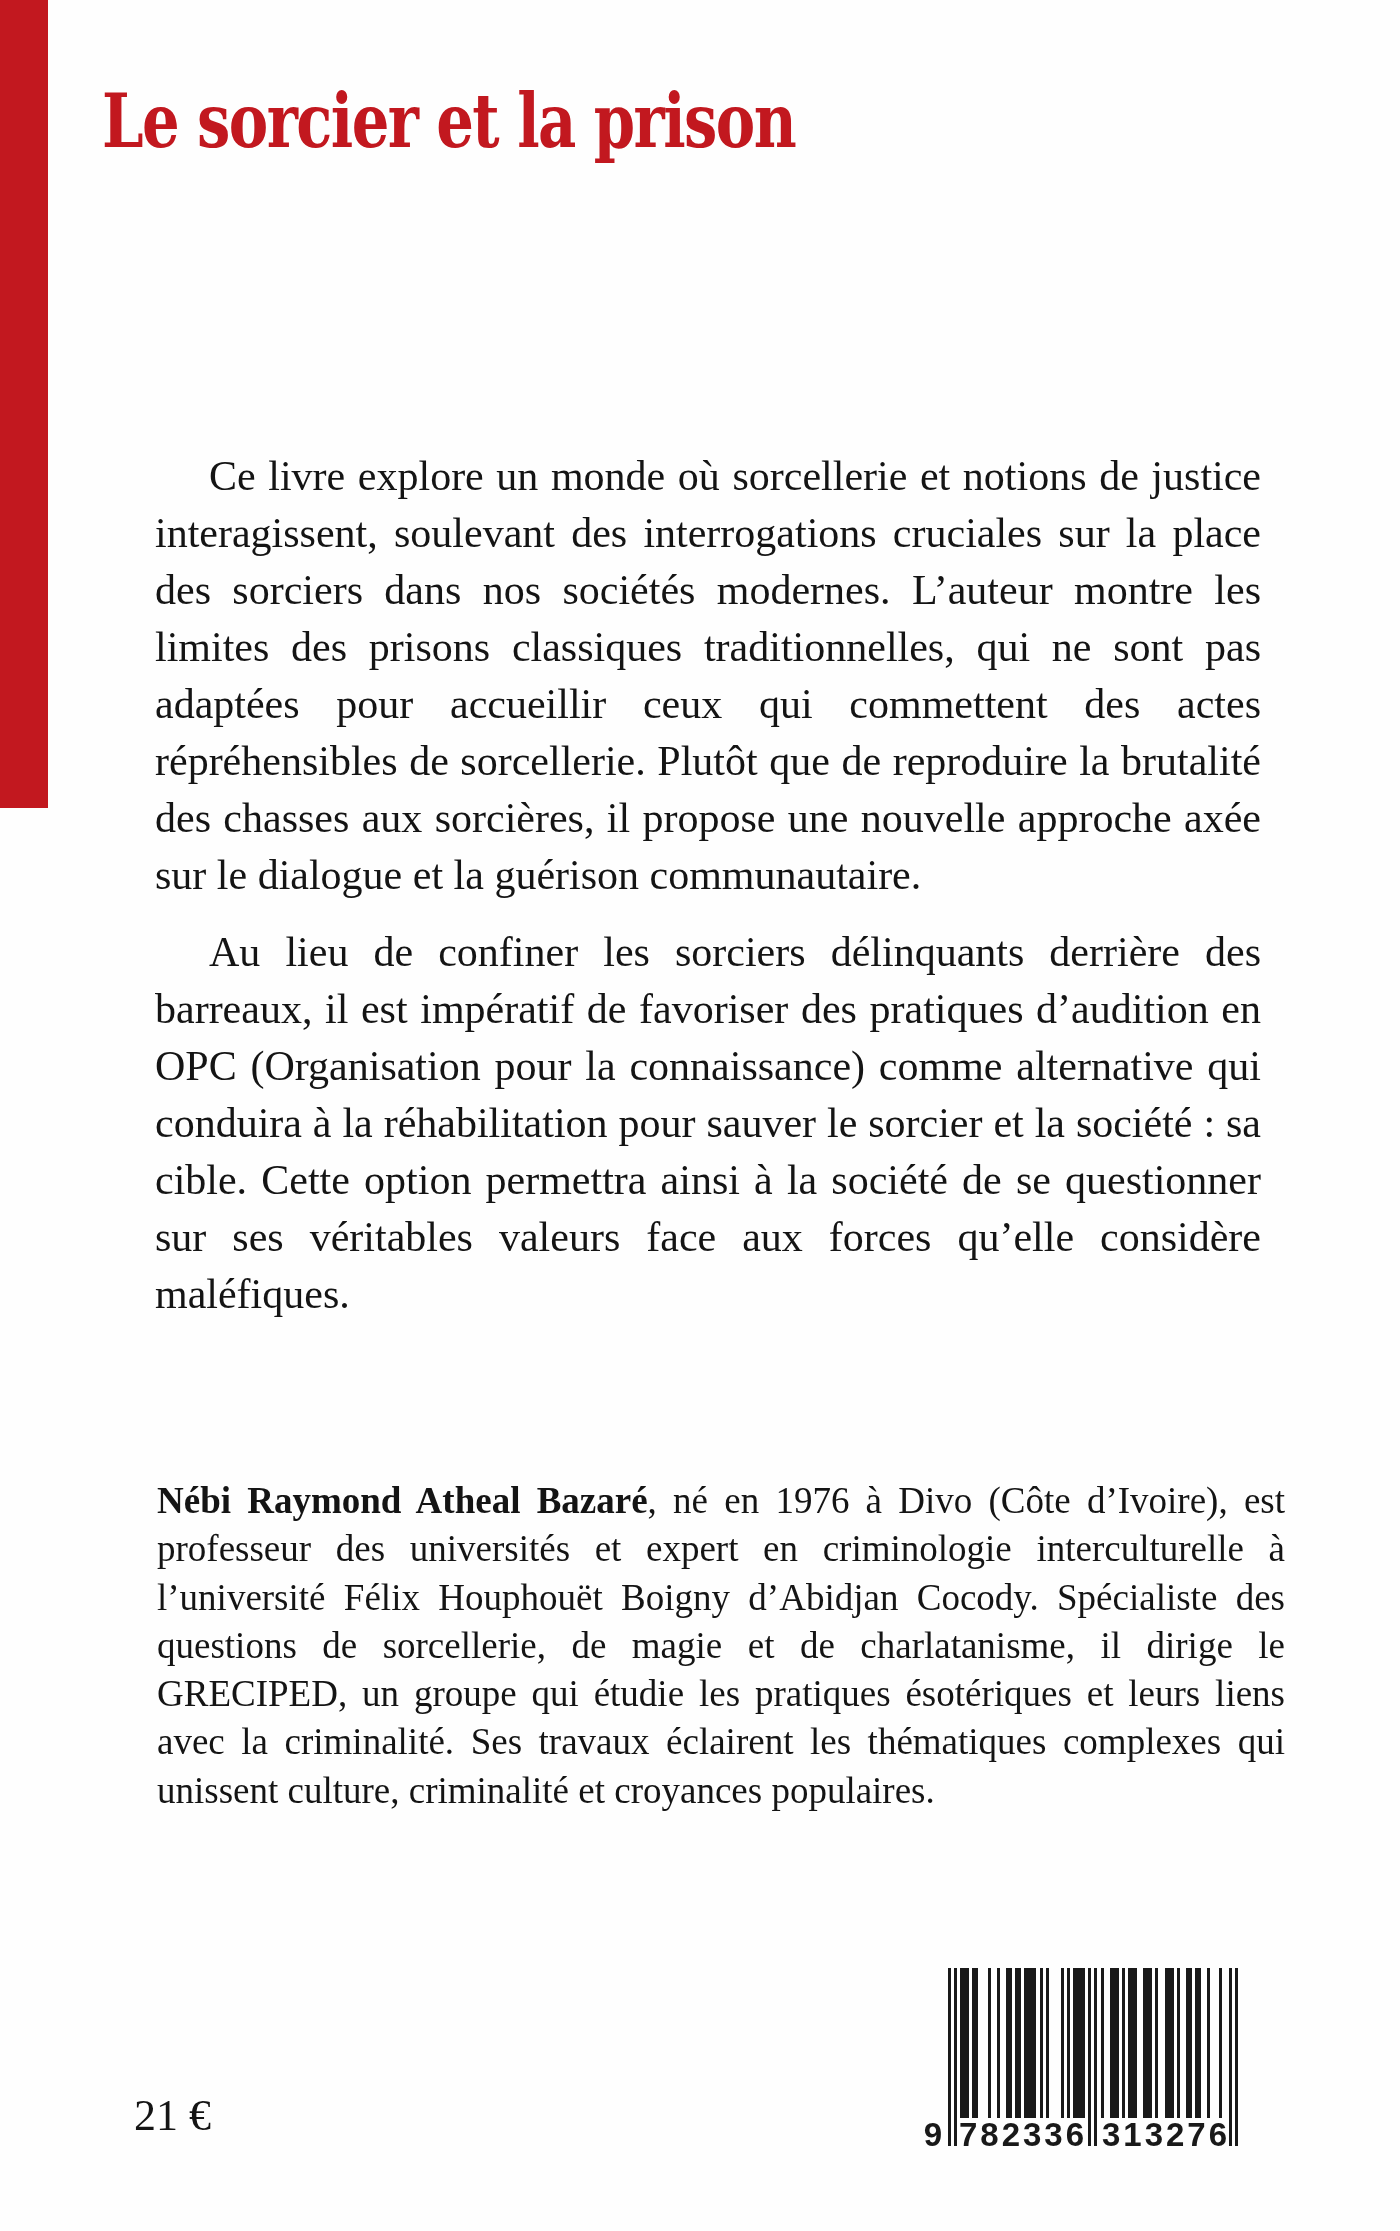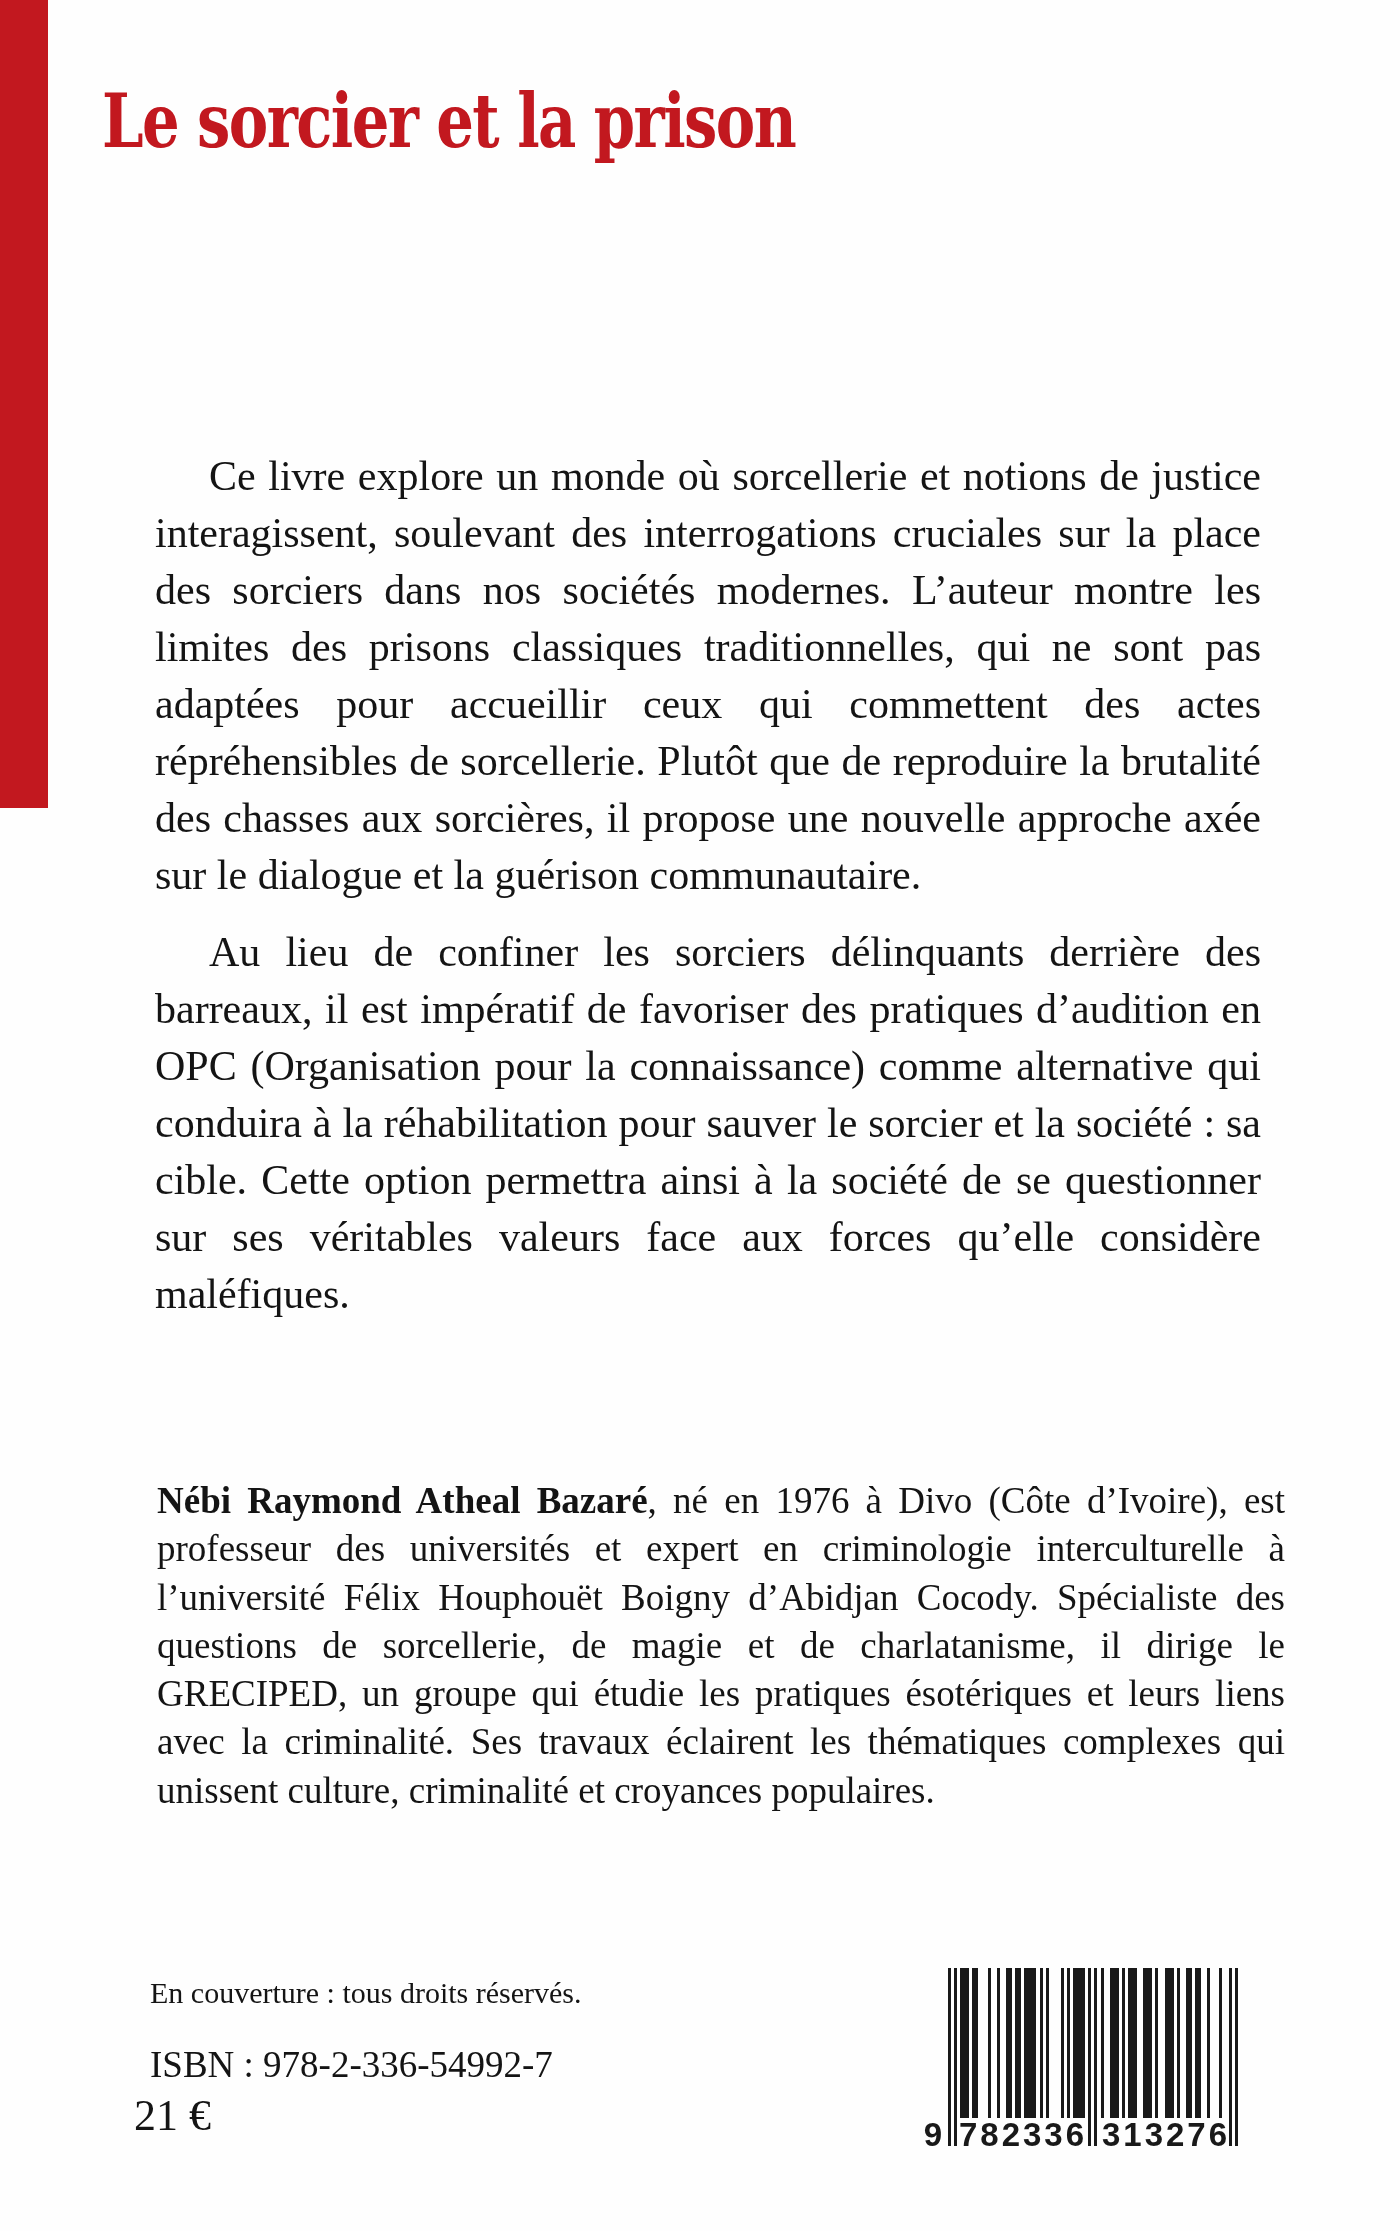--- a/index.html
+++ b/index.html
@@ -89,22 +89,20 @@
 
   <div class="synopsis">
     <p>Ce livre explore un monde où sorcellerie et notions de justice interagissent, soulevant des interrogations cruciales sur la place des sorciers dans nos sociétés modernes. L’auteur montre les limites des prisons classiques traditionnelles, qui ne sont pas adaptées pour accueillir ceux qui commettent des actes répréhensibles de sorcellerie. Plutôt que de reproduire la brutalité des chasses aux sorcières, il propose une nouvelle approche axée sur le dialogue et la guérison communautaire.</p>
     <p class="p2">Au lieu de confiner les sorciers délinquants derrière des barreaux, il est impératif de favoriser des pratiques d’audition en OPC (Organisation pour la connaissance) comme alternative qui conduira à la réhabilitation pour sauver le sorcier et la société : sa cible. Cette option permettra ainsi à la société de se questionner sur ses véritables valeurs face aux forces qu’elle considère maléfiques.</p>
   </div>
 
   <div class="bio">
     <p><span class="bio-name">Nébi Raymond Atheal Bazaré</span><span>, né en 1976 à Divo (Côte d’Ivoire), est professeur des universités et expert en criminologie interculturelle à l’université Félix Houphouët Boigny d’Abidjan Cocody. Spécialiste des questions de sorcellerie, de magie et de charlatanisme, il dirige le GRECIPED, un groupe qui étudie les pratiques ésotériques et leurs liens avec la criminalité. Ses travaux éclairent les thématiques complexes qui unissent culture, criminalité et croyances populaires.</span></p>
   </div>
 
-  <div class="cover-credit">En couverture : tous droits réservés.</div>
-  <div class="isbn">ISBN : 978-2-336-54992-7</div>
   <div class="price">21 €</div>
 
   <div class="barcode">
     <div class="bars" id="barcode-bars">
         <div class="bar tall" style="left: 0px; width: 3.05px; background: rgb(25, 25, 25);"></div>
         <div class="bar tall" style="left: 6.1px; width: 3.05px; background: rgb(25, 25, 25);"></div>
         <div class="bar" style="left: 12.2px; width: 9.15px; background: rgb(25, 25, 25);"></div>
         <div class="bar" style="left: 24.4px; width: 6.1px; background: rgb(25, 25, 25);"></div>
         <div class="bar" style="left: 39.65px; width: 3.05px; background: rgb(25, 25, 25);"></div>
         <div class="bar" style="left: 48.8px; width: 3.05px; background: rgb(25, 25, 25);"></div>

